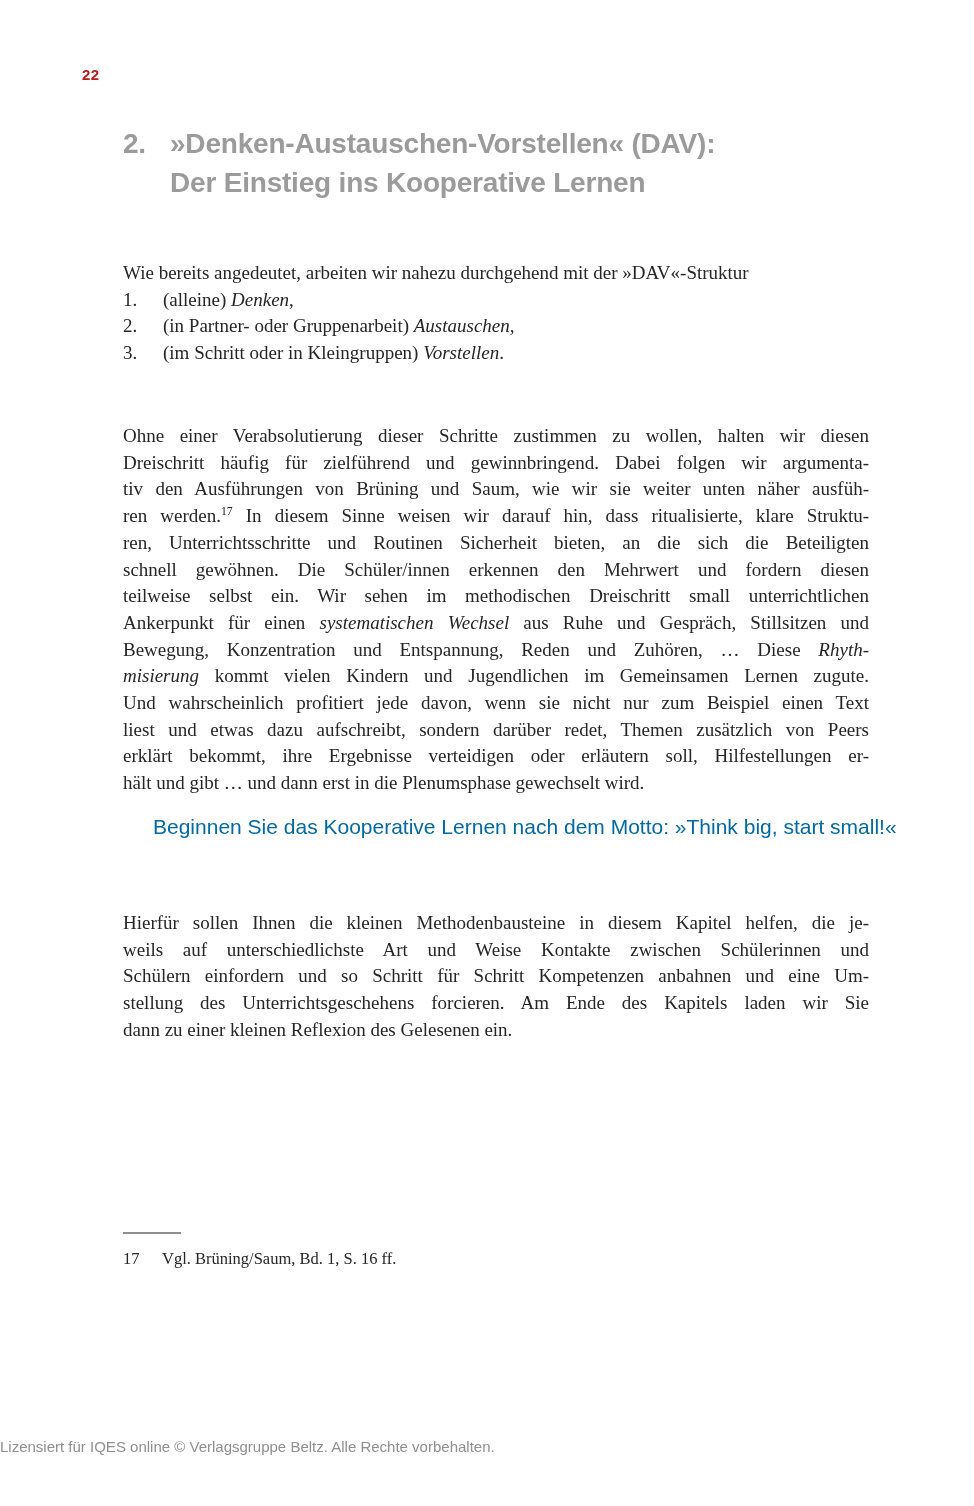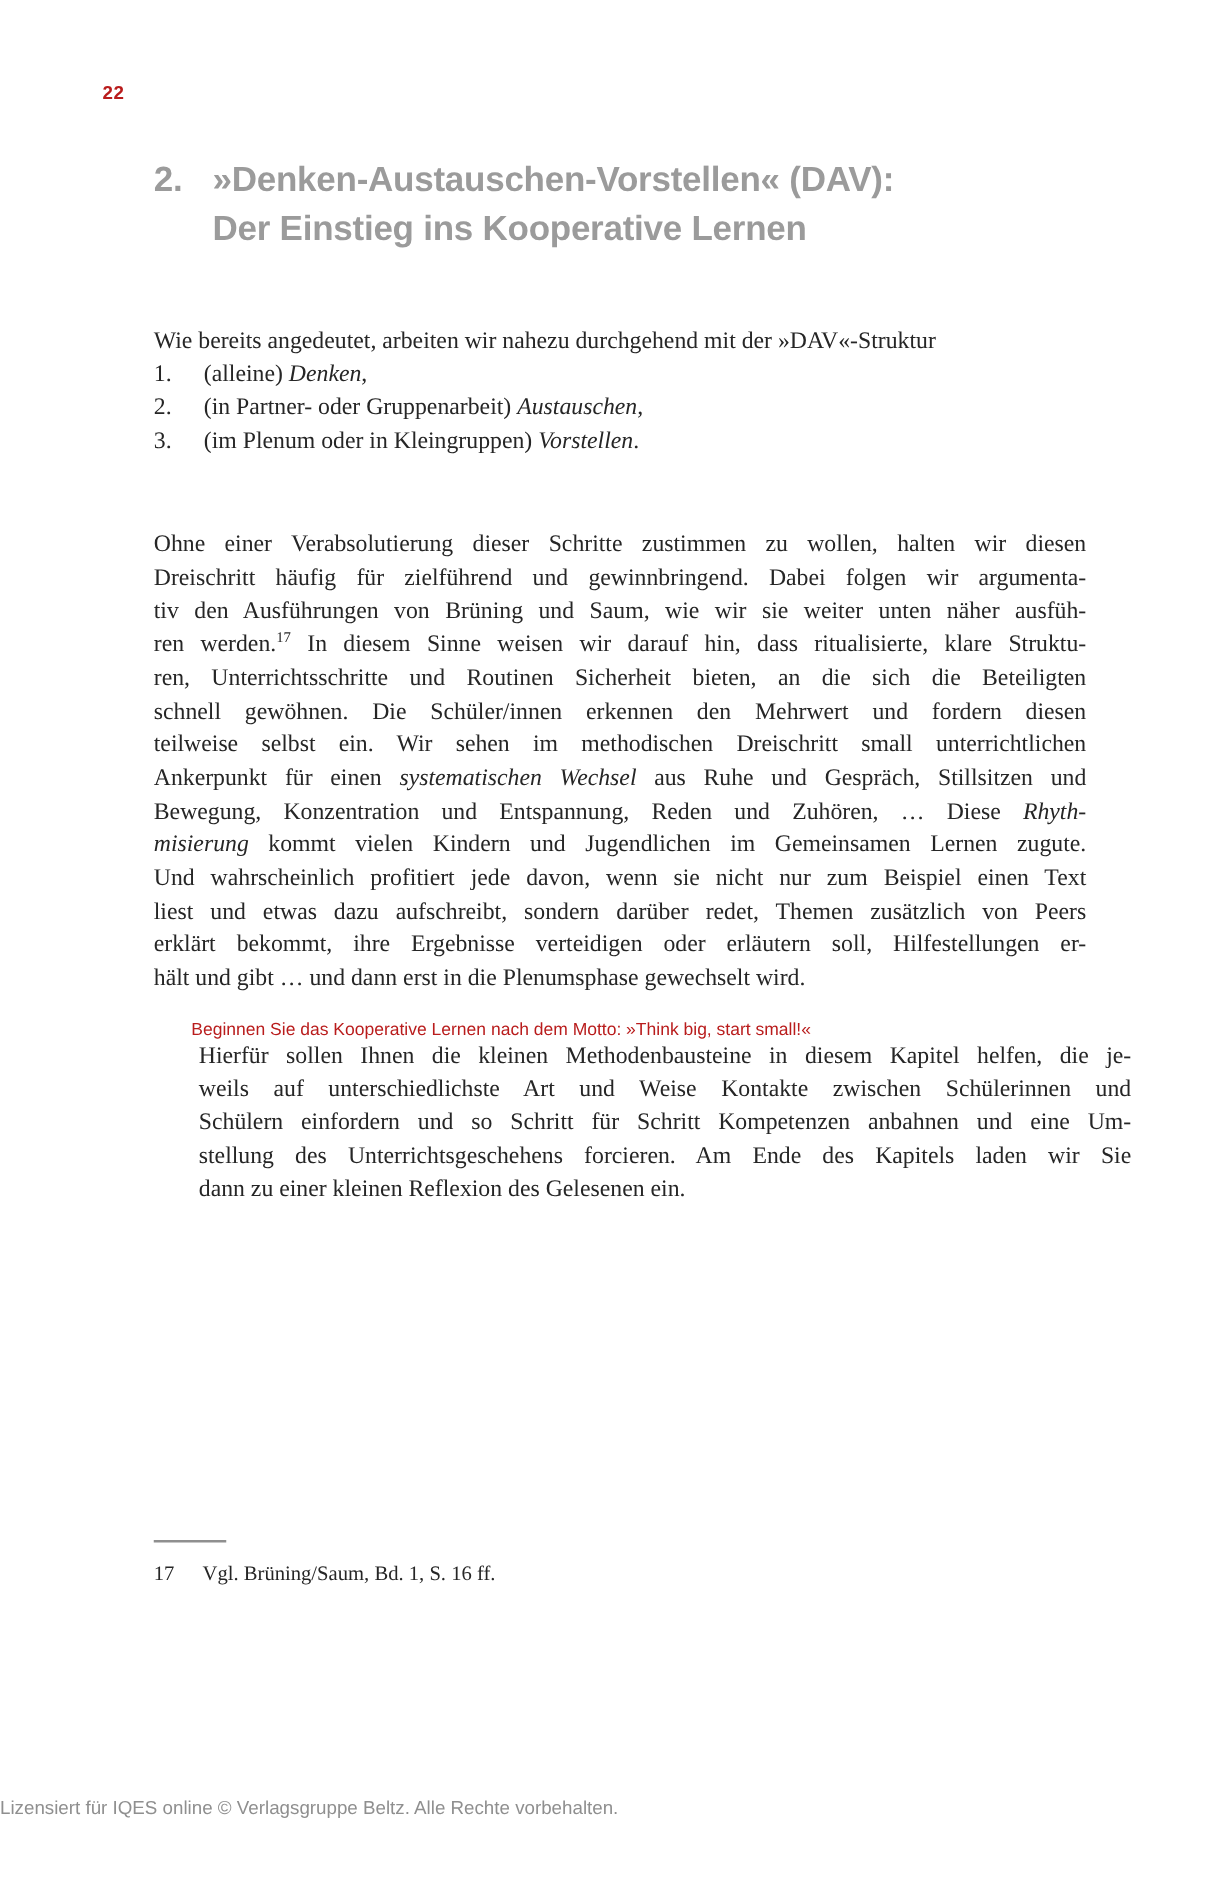--- a/index.html
+++ b/index.html
@@ -50,24 +50,24 @@
   .intro { top: 260px; }
   .list-item { display: flex; }
   .li-num { width: 40px; flex: none; }
   .li-text { flex: 1; }
   .para1 { top: 405px; margin-top: 18px; }
   .motto {
     position: absolute;
     left: 153px;
     top: 815px;
     font-family: "Liberation Sans", sans-serif;
-    font-size: 14px;
-    color: #b91c1c;
+    font-size: 21px;
+    color: #0369a1;
   }
-  .para2 { top: 832px; margin-left: 36px; }
+  .para2 { top: 910px; }
   .footnote-rule {
     position: absolute;
     left: 123px;
     top: 1232px;
     width: 58px;
     height: 2px;
     background: #8f8f8f;
   }
   .footnote {
     position: absolute;
@@ -108,21 +108,21 @@
     <div class="list-item">
       <span class="li-num">1.</span>
       <span class="li-text"><span>(alleine) </span><span class="it">Denken</span><span>,</span></span>
     </div>
     <div class="list-item">
       <span class="li-num">2.</span>
       <span class="li-text"><span>(in Partner- oder Gruppenarbeit) </span><span class="it">Austauschen</span><span>,</span></span>
     </div>
     <div class="list-item">
       <span class="li-num">3.</span>
-      <span class="li-text"><span>(im Plenum oder in Kleingruppen) </span><span class="it">Vorstellen</span><span>.</span></span>
+      <span class="li-text"><span>(im Schritt oder in Kleingruppen) </span><span class="it">Vorstellen</span><span>.</span></span>
     </div>
   </div>
 
   <div class="body-block para1">
       <div class="tline"><span>Ohne einer Verabsolutierung dieser Schritte zustimmen zu wollen, halten wir diesen</span></div>
       <div class="tline"><span>Dreischritt häufig für zielführend und gewinnbringend. Dabei folgen wir argumenta-</span></div>
       <div class="tline"><span>tiv den Ausführungen von Brüning und Saum, wie wir sie weiter unten näher ausfüh-</span></div>
       <div class="tline"><span>ren werden.</span><sup>17</sup><span> In diesem Sinne weisen wir darauf hin, dass ritualisierte, klare Struktu-</span></div>
       <div class="tline"><span>ren, Unterrichtsschritte und Routinen Sicherheit bieten, an die sich die Beteiligten</span></div>
       <div class="tline"><span>schnell gewöhnen. Die Schüler/innen erkennen den Mehrwert und fordern diesen</span></div>

